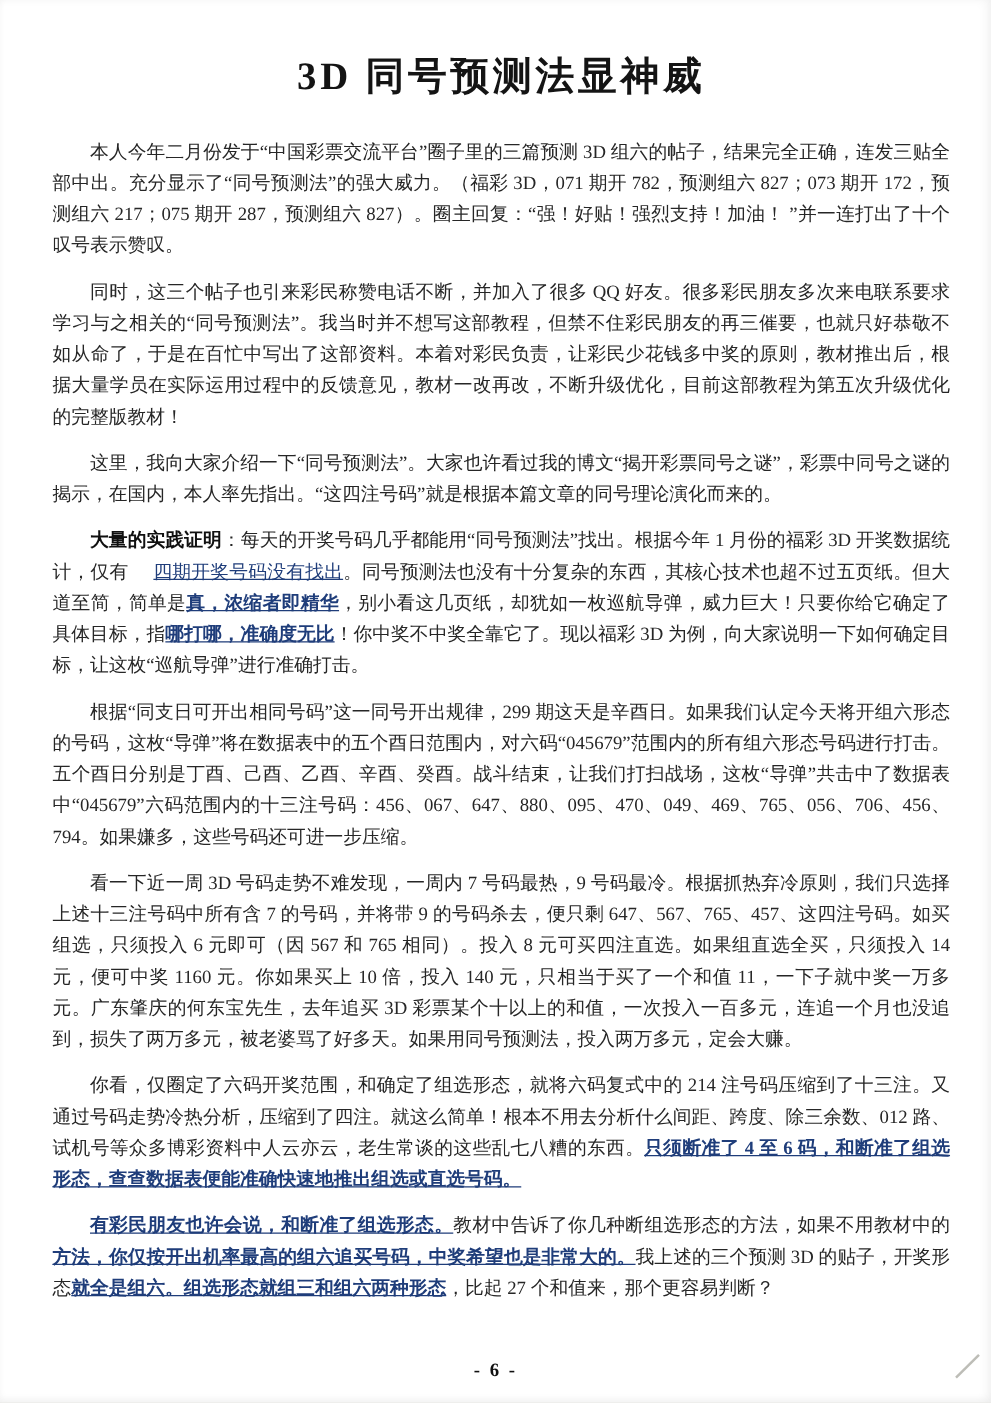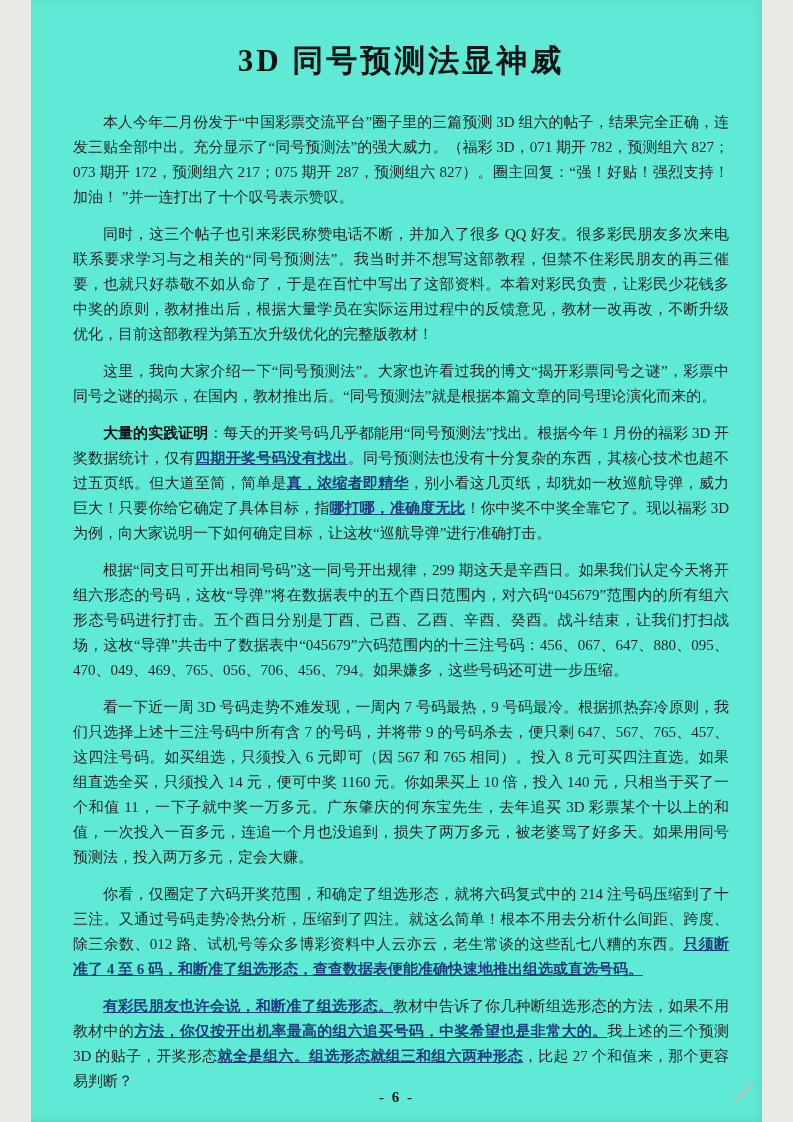--- a/index.html
+++ b/index.html
@@ -1,20 +1,20 @@
 <!DOCTYPE html>
 <html style="--em-color: #1f3d7a;"><head>
 <meta charset="utf-8">
 <style>
   html,body { margin:0; padding:0; background:#e9e9e6; }
   .page {
     position:relative;
-    width:731px; height:1122px;
+    width:793px; height:1122px;
     margin:0 auto;
-    background:#5eead4;
+    background:#ffffff;
     box-sizing:border-box;
     padding:34px 33px 0 42px;
     overflow:hidden;
     font-family:"Liberation Serif","DejaVu Serif",serif;
     box-shadow: inset -4px 0 8px rgba(0,0,0,0.045), inset 0 -3px 6px rgba(0,0,0,0.035);
   }
   .title {
     text-align:center;
     font-size:31px;
     font-weight:bold;
@@ -26,21 +26,21 @@
     font-size:15px;
     line-height:25px;
     text-align:justify;
     text-indent:2em;
     margin:12px 0;
     color:#262626;
   }
   .run-n  { }
   .run-b  { font-weight:bold; color:#101010; }
   .run-em { font-weight:bold; color:var(--em-color,#1f3d7a);text-decoration:underline; }
-  .run-emu{ font-weight:bold; color:var(--em-color,#1f3d7a); text-decoration:underline; }
+  .run-emu{ font-weight:normal; color:var(--em-color,#1f3d7a); text-decoration:underline;margin-left:20px; }
   .footer {
     position:absolute;
     left:0; right:0; bottom:16px;
     text-align:center;
     font-size:15px;
     font-weight:bold;
     color:#101010;
     letter-spacing:2px;
   }
   .fold {
@@ -52,21 +52,21 @@
   }
 </style>
 </head>
 <body>
 
 <div class="page">
   <h1 class="title">3D 同号预测法显神威</h1>
   <div class="body">
       <p><span class="run-n">本人今年二月份发于“中国彩票交流平台”圈子里的三篇预测 3D 组六的帖子，结果完全正确，连发三贴全部中出。充分显示了“同号预测法”的强大威力。（福彩 3D，071 期开 782，预测组六 827；073 期开 172，预测组六 217；075 期开 287，预测组六 827）。圈主回复：“强！好贴！强烈支持！加油！ ”并一连打出了十个叹号表示赞叹。</span></p>
       <p><span class="run-n">同时，这三个帖子也引来彩民称赞电话不断，并加入了很多 QQ 好友。很多彩民朋友多次来电联系要求学习与之相关的“同号预测法”。我当时并不想写这部教程，但禁不住彩民朋友的再三催要，也就只好恭敬不如从命了，于是在百忙中写出了这部资料。本着对彩民负责，让彩民少花钱多中奖的原则，教材推出后，根据大量学员在实际运用过程中的反馈意见，教材一改再改，不断升级优化，目前这部教程为第五次升级优化的完整版教材！</span></p>
-      <p><span class="run-n">这里，我向大家介绍一下“同号预测法”。大家也许看过我的博文“揭开彩票同号之谜”，彩票中同号之谜的揭示，在国内，教材推出后。“同号预测法”就是根据本篇文章的同号理论演化而来的。</span></p>
+      <p><span class="run-n">这里，我向大家介绍一下“同号预测法”。大家也许看过我的博文“揭开彩票同号之谜”，彩票中同号之谜的揭示，在国内，本人率先指出。“这四注号码”就是根据本篇文章的同号理论演化而来的。</span></p>
       <p><span class="run-b">大量的实践证明</span><span class="run-n">：每天的开奖号码几乎都能用“同号预测法”找出。根据今年 1 月份的福彩 3D 开奖数据统计，仅有</span><span class="run-emu">四期开奖号码没有找出</span><span class="run-n">。同号预测法也没有十分复杂的东西，其核心技术也超不过五页纸。但大道至简，简单是</span><span class="run-em">真，浓缩者即精华</span><span class="run-n">，别小看这几页纸，却犹如一枚巡航导弹，威力巨大！只要你给它确定了具体目标，指</span><span class="run-em">哪打哪，准确度无比</span><span class="run-n">！你中奖不中奖全靠它了。现以福彩 3D 为例，向大家说明一下如何确定目标，让这枚“巡航导弹”进行准确打击。</span></p>
       <p><span class="run-n">根据“同支日可开出相同号码”这一同号开出规律，299 期这天是辛酉日。如果我们认定今天将开组六形态的号码，这枚“导弹”将在数据表中的五个酉日范围内，对六码“045679”范围内的所有组六形态号码进行打击。五个酉日分别是丁酉、己酉、乙酉、辛酉、癸酉。战斗结束，让我们打扫战场，这枚“导弹”共击中了数据表中“045679”六码范围内的十三注号码：456、067、647、880、095、470、049、469、765、056、706、456、794。如果嫌多，这些号码还可进一步压缩。</span></p>
       <p><span class="run-n">看一下近一周 3D 号码走势不难发现，一周内 7 号码最热，9 号码最冷。根据抓热弃冷原则，我们只选择上述十三注号码中所有含 7 的号码，并将带 9 的号码杀去，便只剩 647、567、765、457、这四注号码。如买组选，只须投入 6 元即可（因 567 和 765 相同）。投入 8 元可买四注直选。如果组直选全买，只须投入 14 元，便可中奖 1160 元。你如果买上 10 倍，投入 140 元，只相当于买了一个和值 11，一下子就中奖一万多元。广东肇庆的何东宝先生，去年追买 3D 彩票某个十以上的和值，一次投入一百多元，连追一个月也没追到，损失了两万多元，被老婆骂了好多天。如果用同号预测法，投入两万多元，定会大赚。</span></p>
       <p><span class="run-n">你看，仅圈定了六码开奖范围，和确定了组选形态，就将六码复式中的 214 注号码压缩到了十三注。又通过号码走势冷热分析，压缩到了四注。就这么简单！根本不用去分析什么间距、跨度、除三余数、012 路、试机号等众多博彩资料中人云亦云，老生常谈的这些乱七八糟的东西。</span><span class="run-em">只须断准了 4 至 6 码，和断准了组选形态，查查数据表便能准确快速地推出组选或直选号码。</span></p>
       <p><span class="run-em">有彩民朋友也许会说，和断准了组选形态。</span><span class="run-n">教材中告诉了你几种断组选形态的方法，如果不用教材中的</span><span class="run-em">方法，你仅按开出机率最高的组六追买号码，中奖希望也是非常大的。</span><span class="run-n">我上述的三个预测 3D 的贴子，开奖形态</span><span class="run-em">就全是组六。组选形态就组三和组六两种形态</span><span class="run-n">，比起 27 个和值来，那个更容易判断？</span></p>
     </div>
   <div class="footer">- 6 -</div>
   <div class="fold"></div>
 </div>
 

